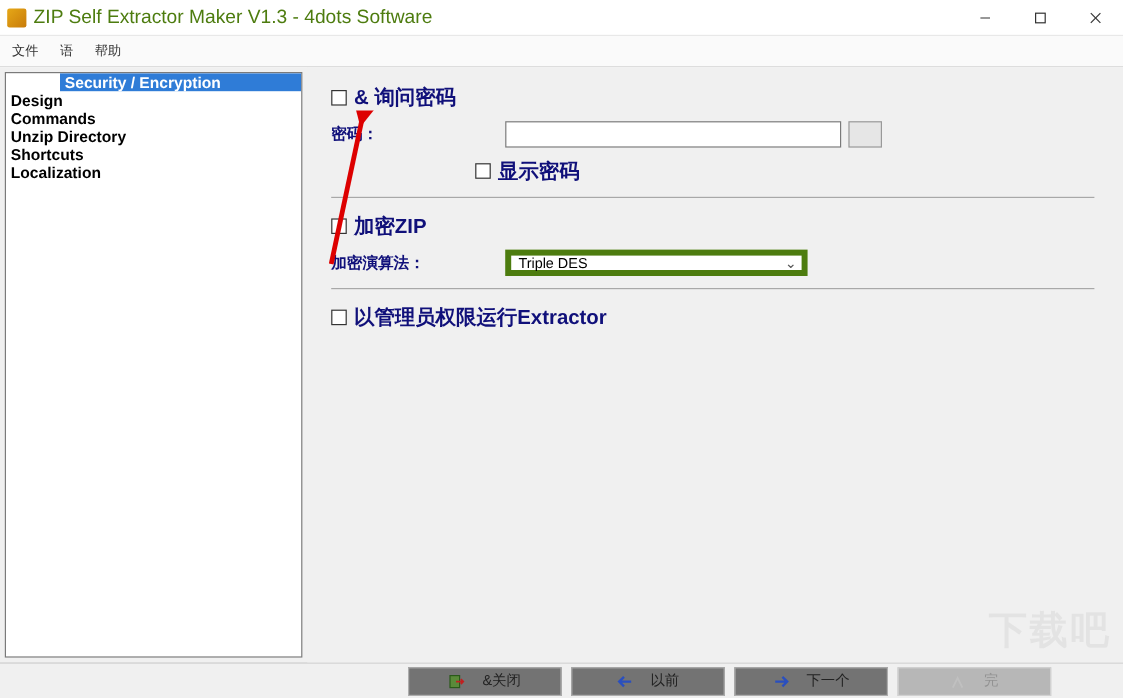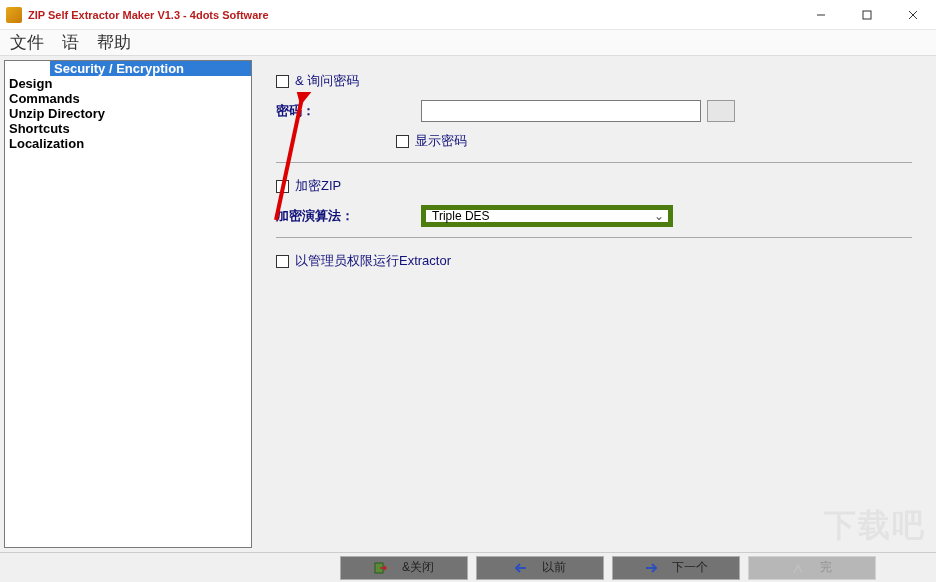--- a/index.html
+++ b/index.html
@@ -20,39 +20,39 @@
     align-items: center;
     padding-left: 6px;
     color: #6a6a6a;
   }
   .titlebar .app-icon {
     width: 16px; height: 16px;
     background: linear-gradient(135deg, #e6a817 0%, #c87b0a 100%);
     margin-right: 6px;
     border-radius: 2px;
   }
-  .titlebar .title { flex: 1; font-size: 11px; color: #b91c1c; font-weight: bold; }
+  .titlebar .title { flex: 1; font-size: 16px; color: #4d7c0f; }
   .winbtns { display: flex; }
   .winbtn {
     width: 46px; height: 30px;
     display: flex; align-items: center; justify-content: center;
     color: #333; font-size: 10px;
   }
   .winbtn svg { stroke: #333; stroke-width: 1; fill: none; }
   .menubar {
     height: 26px;
     display: flex;
     align-items: center;
     padding-left: 10px;
     gap: 18px;
     color: #333;
     border-bottom: 1px solid #ddd;
     background: #fafafa;
   }
-  .menubar span { font-size: 17px; }
+  .menubar span { font-size: 11px; }
   .client {
     display: flex;
     height: calc(582px - 30px - 26px - 30px);
     background: #f0f0f0;
   }
   .sidebar {
     width: 248px;
     background: #fff;
     border: 1px solid #7a7a7a;
     margin: 4px;
@@ -85,21 +85,21 @@
     margin-bottom: 8px;
     min-height: 22px;
   }
   .chk {
     width: 13px; height: 13px;
     border: 1px solid #333;
     background: #fff;
     margin-right: 6px;
     flex-shrink: 0;
   }
-  .lbl { color: #10107a; font-weight: normal; font-size: 13px; }
+  .lbl { color: #10107a; font-weight: bold; font-size: 17px; }
   .lbl-plain { color: #10107a; font-weight: bold; font-size: 13px; width: 145px; }
   .txt-input {
     width: 280px; height: 22px;
     border: 1px solid #7a7a7a;
     background: #fff;
   }
   .small-btn {
     width: 28px; height: 22px;
     border: 1px solid #999;
     background: #e6e6e6;

